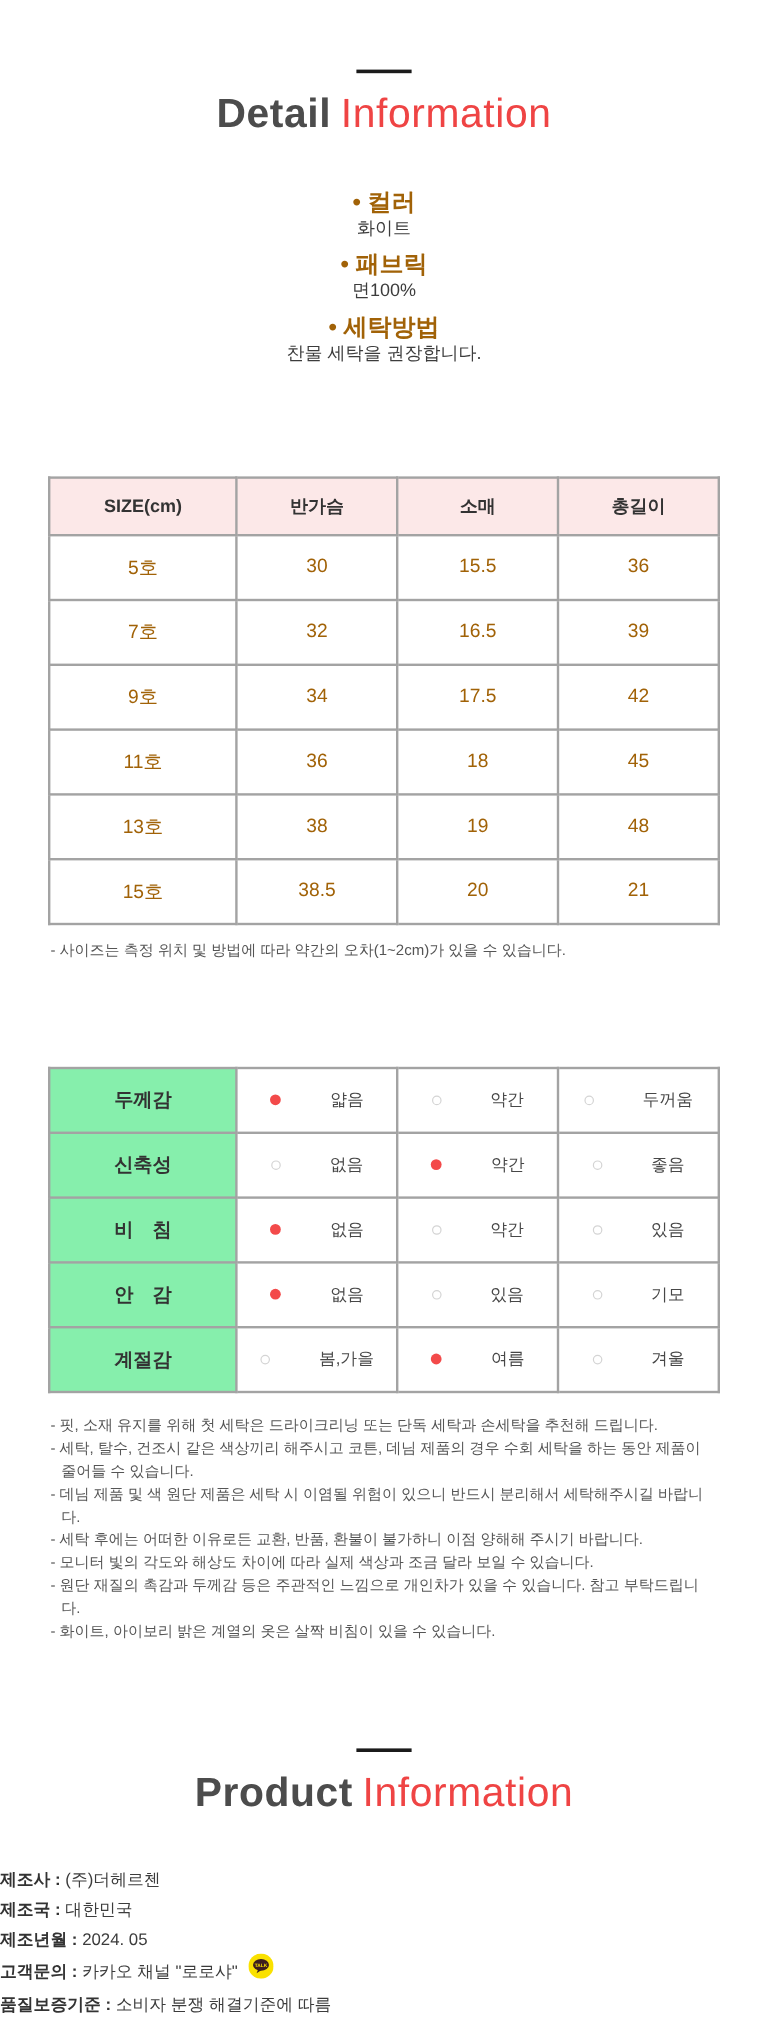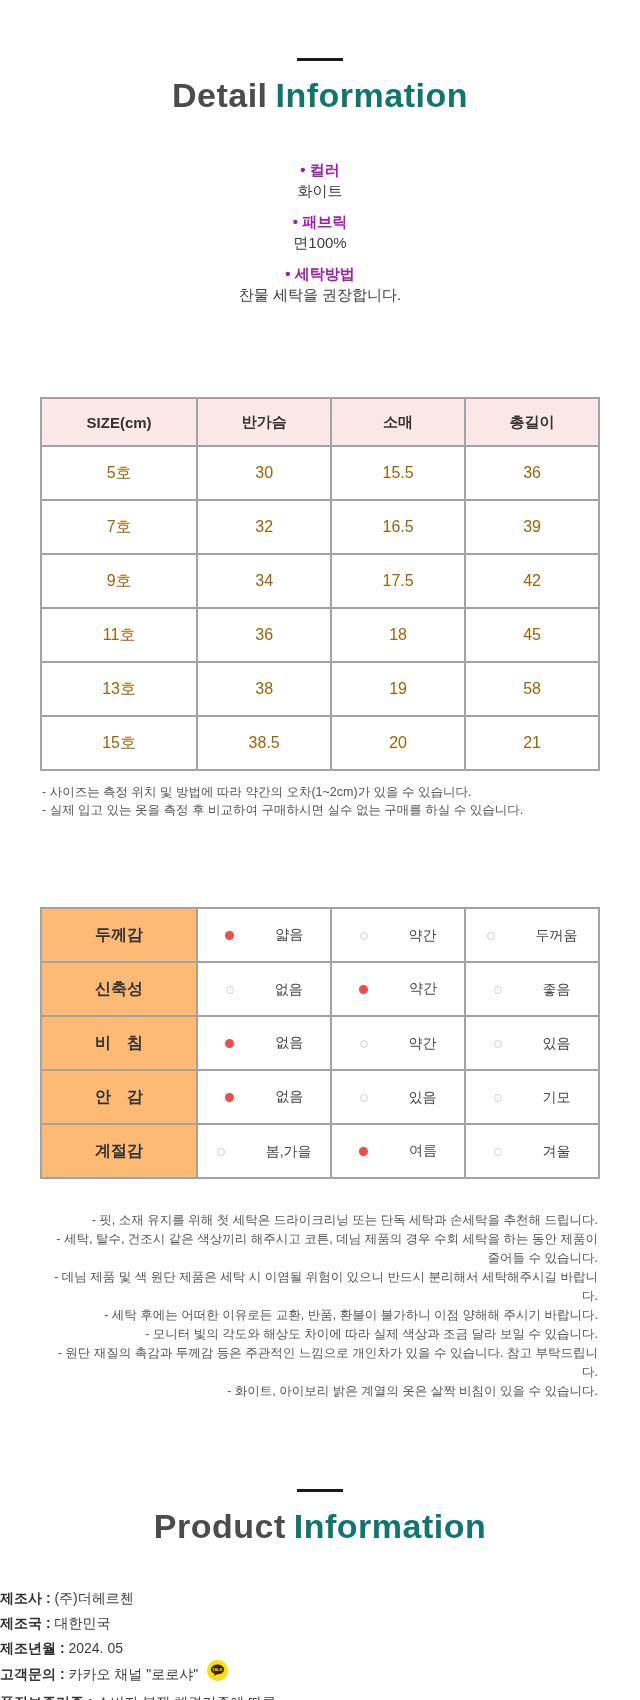--- a/index.html
+++ b/index.html
@@ -8,53 +8,53 @@
     font-family:"Liberation Sans","DejaVu Sans",sans-serif;
     color:#333; -webkit-font-smoothing:antialiased;
   }
   .page { padding-top:58px; }
 
   
   .section-head { text-align:center; }
   .head-divider { width:46px; height:3px; background:#1b1b1b; margin:0 auto 14px auto; }
   .head-title { font-size:34px; line-height:40px; letter-spacing:0.5px; }
   .head-title .light { font-weight:700; color:#4c4c4c; }
-  .head-title .bold  { font-weight:700; color:#0f766e; margin-left:8px; }
+  .head-title .bold  { font-weight:400; color:#ef4444; margin-left:8px; }
 
   
   .spec { text-align:center; margin-top:44px; }
   .spec-item { margin-bottom:10px; }
-  .spec-label { font-size:15px; font-weight:700; line-height:21px; color:#a21caf; }
+  .spec-label { font-size:20px; font-weight:700; line-height:21px; color:#a16207; }
   .spec-value { font-size:15px; line-height:21px; color:#3c3c3c; }
 
   
   table { border-collapse:collapse; width:560px; margin:0 auto; table-layout:fixed; }
   .size-table { margin-top:92px; }
   .size-table th, .size-table td, .prop-table td { border:2px solid #a3a3a3; text-align:center; }
   .size-table th {
     background:#fce8e8; height:44px; font-size:15px; font-weight:700; color:#333;
   }
   .size-table td { height:50px; font-size:16px; color:#a16207; }
   .size-table col.c1, .prop-table col.c1 { width:28%; }
   .size-table col.c2, .size-table col.c3, .size-table col.c4,
   .prop-table col.c2, .prop-table col.c3, .prop-table col.c4 { width:24%; }
 
   
   .note-block { width:556px; margin:12px auto 0 auto; }
   .note-line {
     font-size:12.5px; line-height:18px; color:#555;
     padding-left:9px; text-indent:-9px;
   }
-  .care-block { margin-top:32px;text-align:right; }
+  .care-block { margin-top:18px; }
   .care-block .note-line { line-height:19px; }
 
   
   .prop-table { margin-top:88px; }
   .prop-table td { height:50px; }
-  .prop-label { background:#fdba74; font-size:16px; font-weight:700; color:#333; }
+  .prop-label { background:#86efac; font-size:16px; font-weight:700; color:#333; }
   .opt { display:inline-flex; align-items:center;gap:36px; }
   .dot { display:inline-block; border-radius:50%; margin-right:5px; box-sizing:border-box; }
   .dot[data-state="on"]  { width:9px; height:9px; background:#f34a4a; }
   .dot[data-state="off"] { width:8px; height:8px; background:#fff; border:1px solid #d4d4d4; }
   .opt-text { font-size:14px; color:#474747; }
 
   
   .product-head { margin-top:88px; }
   .product-info { margin-top:40px; }
   .pi-line { font-size:14px; line-height:25px; color:#3c3c3c; }
@@ -121,34 +121,33 @@
     <tr>
       <td>11호</td>
       <td>36</td>
       <td>18</td>
       <td>45</td>
     </tr>
     <tr>
       <td>13호</td>
       <td>38</td>
       <td>19</td>
-      <td>58</td>
+      <td>48</td>
     </tr>
     <tr>
       <td>15호</td>
       <td>38.5</td>
       <td>20</td>
       <td>21</td>
     </tr>
   </tbody>
     </table>
 
   <div class="note-block">
     <div class="note-line">- 사이즈는 측정 위치 및 방법에 따라 약간의 오차(1~2cm)가 있을 수 있습니다.</div>
-    <div class="note-line">- 실제 입고 있는 옷을 측정 후 비교하여 구매하시면 실수 없는 구매를 하실 수 있습니다.</div>
   </div>
 
   <table class="prop-table">
     <colgroup>
         <col class="c1">
         <col class="c2">
         <col class="c3">
         <col class="c4">
       </colgroup>
     <tbody>

